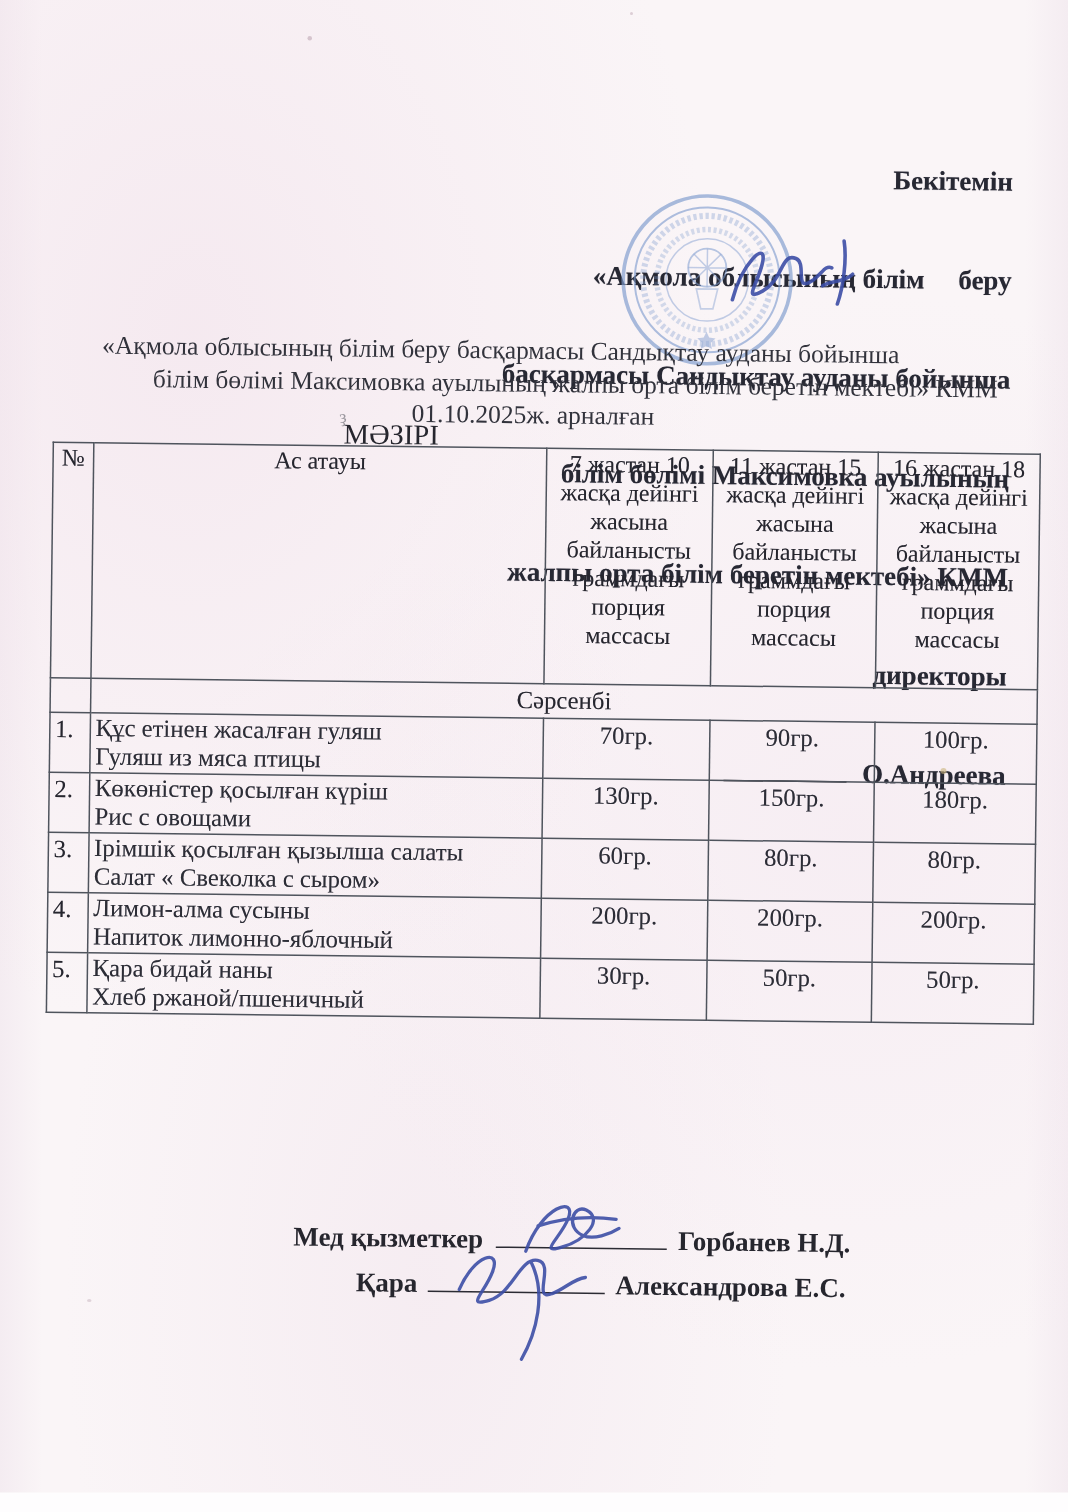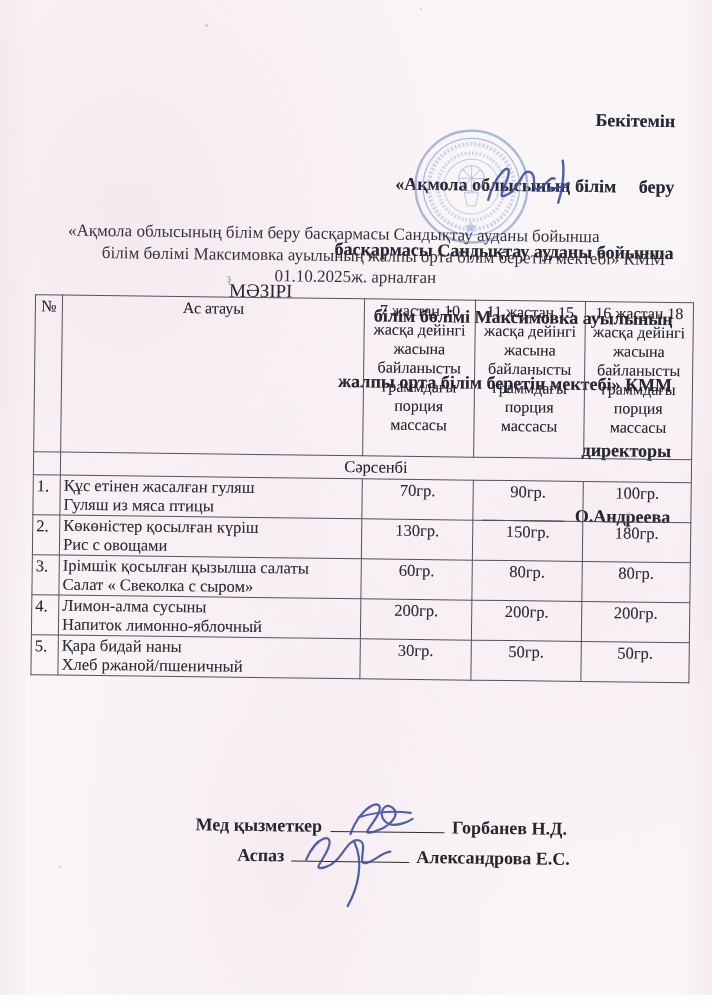--- a/index.html
+++ b/index.html
@@ -189,21 +189,21 @@
           </td>
         <td class="val">30гр.</td>
         <td class="val">50гр.</td>
         <td class="val">50гр.</td>
       </tr>
     </tbody>
   </table>
 
   <div class="signoff">
     <div class="row1"><span>Мед қызметкер</span><span class="u-line med"></span><span>Горбанев Н.Д.</span></div>
-    <div class="row2"><span>Аспаз</span><span class="u-line cook"></span><span>Александрова Е.С.</span></div>
+    <div class="row2"><span>Қара</span><span class="u-line cook"></span><span>Александрова Е.С.</span></div>
   </div>
 
   <svg class="inksig sig-med" viewBox="0 0 112 52">
     <g fill="none" stroke="#3c4ea6" stroke-width="2.2" stroke-linecap="round" stroke-linejoin="round" opacity=".9">
       <path d="M22,42 C32,12 56,4 50,20 C45,33 30,44 46,39 C62,34 74,20 62,14 C53,10 48,26 60,31 C67,34 78,30 84,26"></path>
       <path d="M30,25 C48,19 66,18 82,20"></path>
     </g>
   </svg>
 
   <svg class="inksig sig-cook" viewBox="0 0 132 86">

